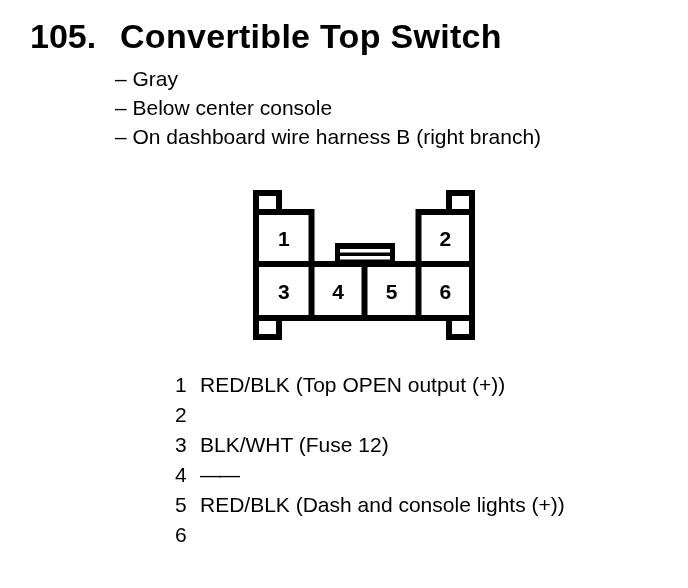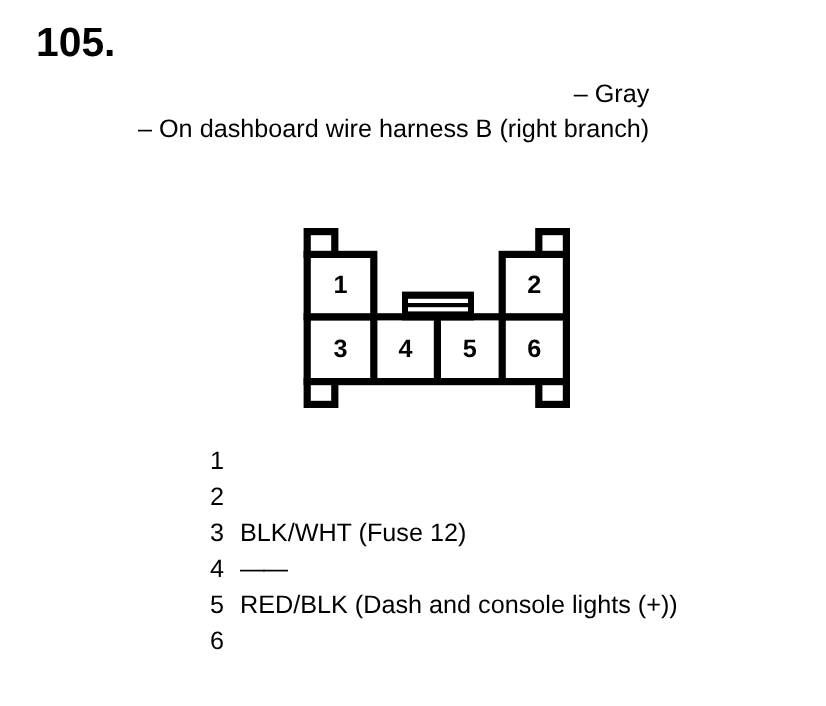--- a/index.html
+++ b/index.html
@@ -30,21 +30,20 @@
     line-height: 40px;
     letter-spacing: 0.3px;
     white-space: nowrap;
   }
   .notes {
     position: absolute;
     left: 115px;
     top: 64px;
     font-size: 21px;
     line-height: 29px;
-    text-align: right;
   }
   .note-line { white-space: nowrap; }
   .connector {
     position: absolute;
     left: 252px;
     top: 188px;
     width: 224px;
     height: 152px;
   }
   .connector svg {
@@ -69,23 +68,25 @@
   .legend-row { display: flex; white-space: nowrap; }
   .legend-pin { width: 25px; flex: none; }
   .dash-merge { letter-spacing: -2px; }
 </style>
 </head>
 <body>
 
 <div class="page">
 
   <span class="title-num">105.</span>
+  <span class="title-text">Convertible Top Switch</span>
 
   <div class="notes">
     <div class="note-line">– Gray</div>
+    <div class="note-line">– Below center console</div>
     <div class="note-line">– On dashboard wire harness B (right branch)</div>
   </div>
 
   <div class="connector">
     <svg width="224" height="152" viewBox="0 0 224 152">
       <g fill="#ffffff" stroke="#000000" stroke-width="6">
         <rect x="4" y="76" width="216" height="54"></rect>
         <rect x="4" y="24" width="55.5" height="52"></rect>
         <rect x="166.5" y="24" width="53.5" height="52"></rect>
         <rect x="4" y="5" width="23" height="19"></rect>
@@ -106,20 +107,21 @@
     <div class="pin-label" style="left:193.25px; top:50px;">2</div>
     <div class="pin-label" style="left:31.75px; top:103px;">3</div>
     <div class="pin-label" style="left:86px; top:103px;">4</div>
     <div class="pin-label" style="left:139.5px; top:103px;">5</div>
     <div class="pin-label" style="left:193.25px; top:103px;">6</div>
   </div>
 
   <div class="legend">
     <div class="legend-row">
       <span class="legend-pin">1</span>
+      <span class="legend-desc">RED/BLK (Top OPEN output (+))</span>
     </div>
     <div class="legend-row">
       <span class="legend-pin">2</span>
     </div>
     <div class="legend-row">
       <span class="legend-pin">3</span>
       <span class="legend-desc">BLK/WHT (Fuse 12)</span>
     </div>
     <div class="legend-row">
       <span class="legend-pin">4</span>

